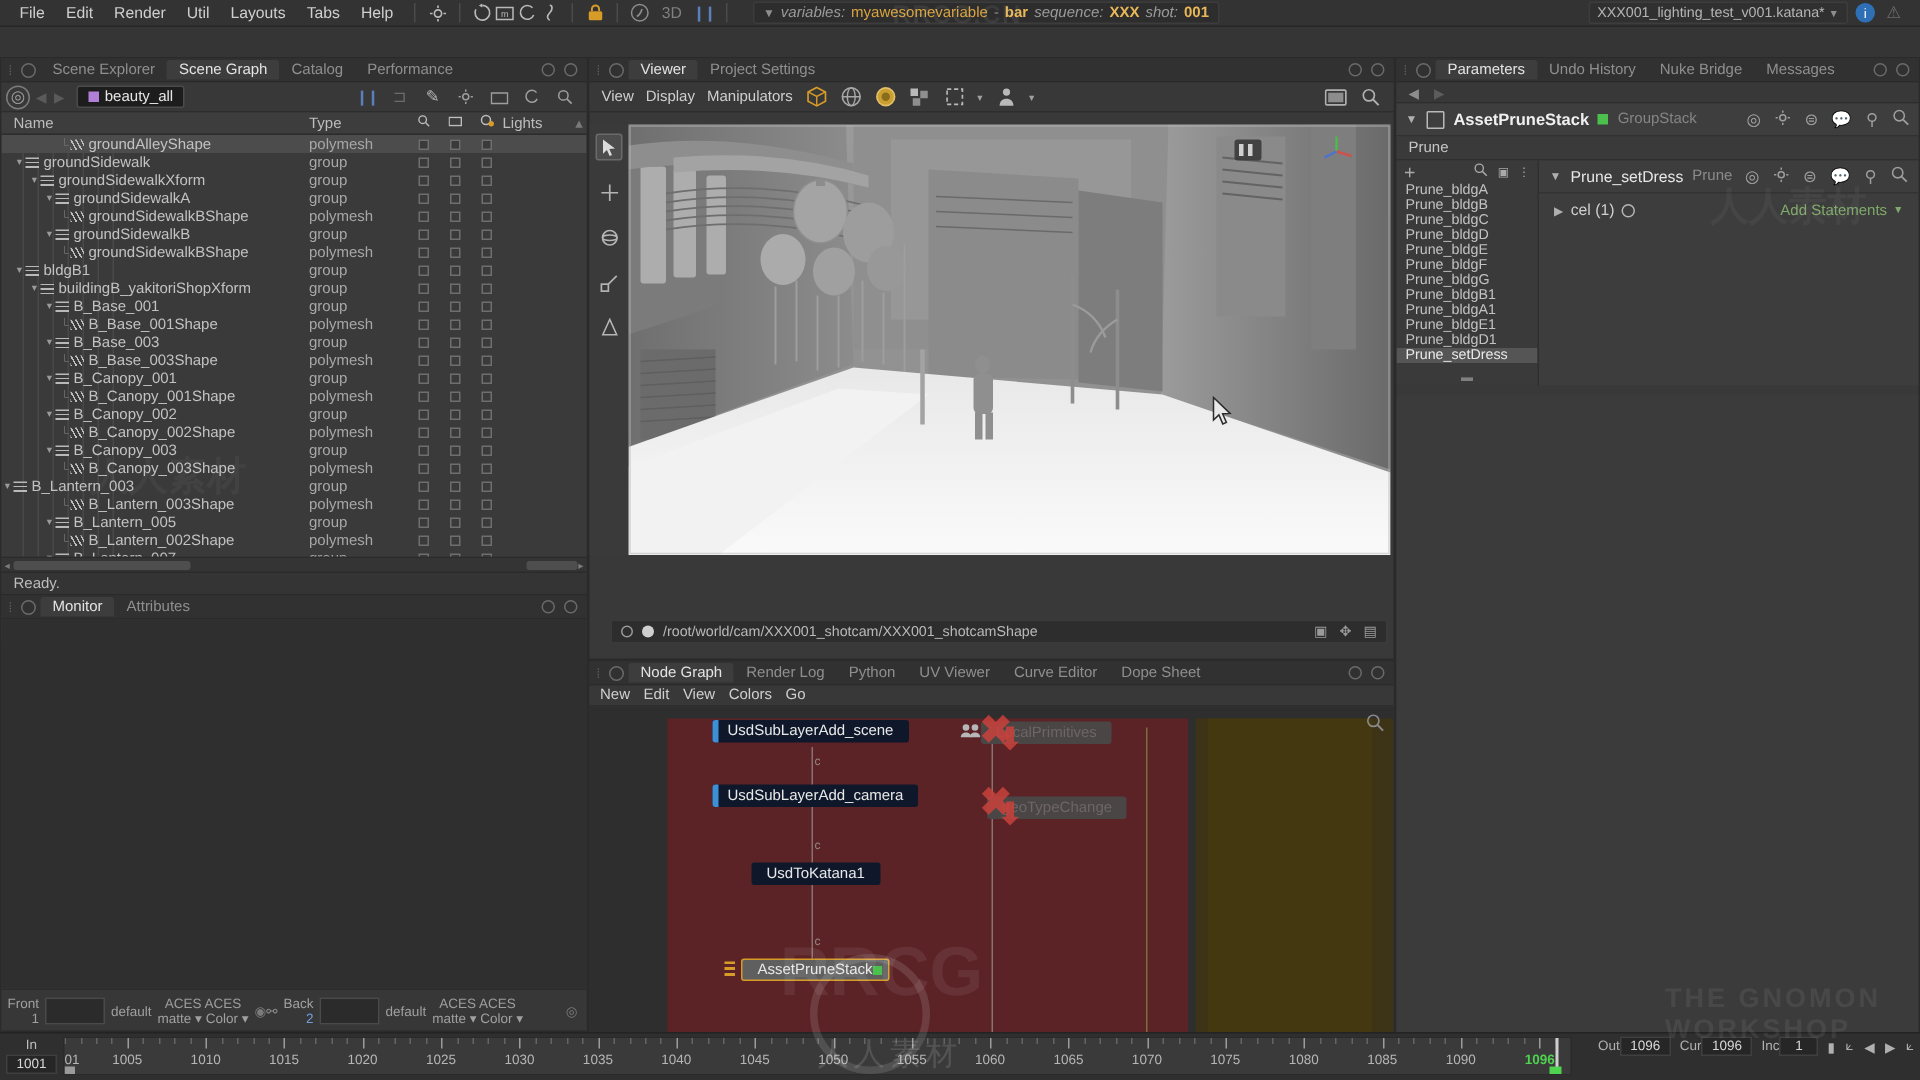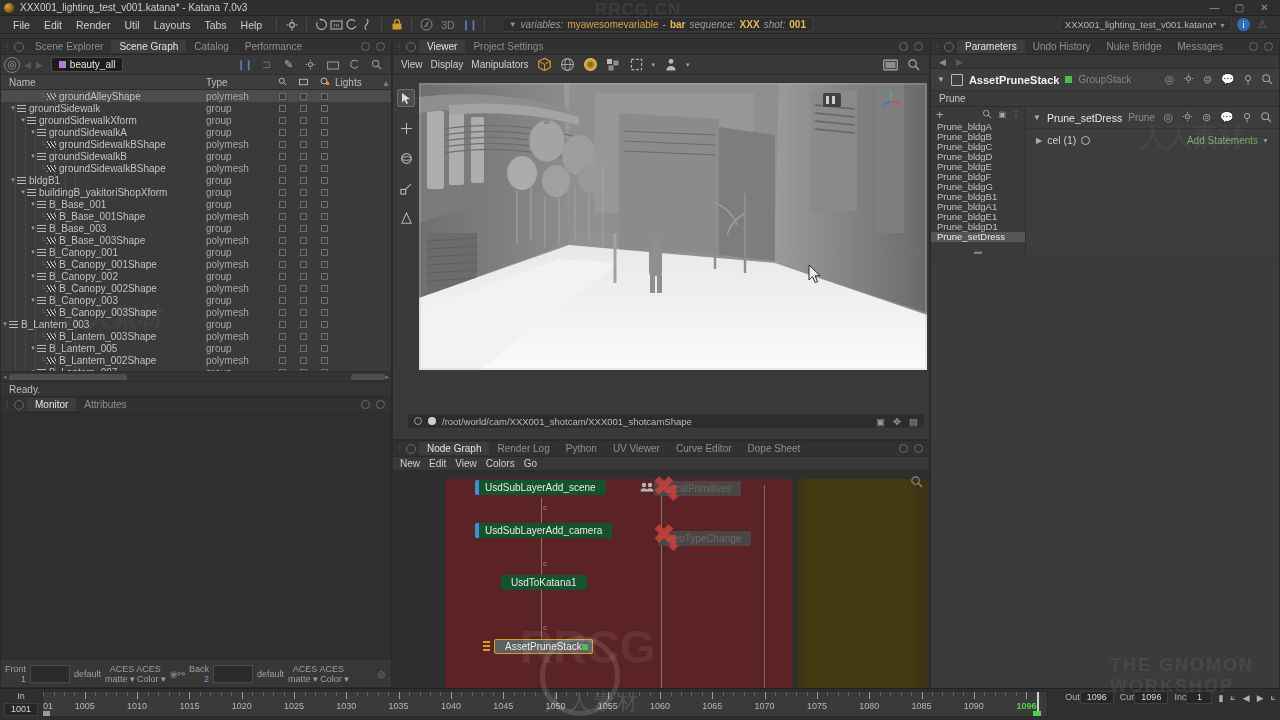--- a/index.html
+++ b/index.html
@@ -127,21 +127,21 @@
 
   
   #nodeGraphPane{left:392px;top:402px;width:538px;height:280px;}
   .ng-menubar{height:14px;background:#383838;display:flex;align-items:center;gap:9px;padding:0 7px;
               font-size:10px;color:#cfcfcf;border-bottom:1px solid #2d2d2d;}
   .ng-canvas{position:absolute;left:0;right:0;top:30px;bottom:0;background:#2e2e2e;overflow:hidden;}
   .ng-red{position:absolute;left:52px;top:8px;width:347px;bottom:10px;background:#5b2326;}
   .ng-olive{position:absolute;left:404px;top:8px;width:132px;bottom:10px;background:#3d3317;}
   .ng-olive-in{position:absolute;left:8px;top:0;right:14px;bottom:0;background:#43380f;}
   .node{position:absolute;height:15px;border-radius:2px;display:flex;align-items:center;justify-content:center;
-         font-size:10px;color:#e8e8e8;background:#14532d;padding:0 10px;white-space:nowrap;}
+         font-size:10px;color:#e8e8e8;background:#0f172a;padding:0 10px;white-space:nowrap;}
   .node .tag{position:absolute;left:0;top:0;bottom:0;width:4px;background:#3d8fd6;border-radius:2px 0 0 2px;}
   .node.dim{background:#4a4646;color:#6e6565;}
   .node.sel{border:1px solid #d79b28;background:#5f5f5f;}
   .node .gsq{position:absolute;right:4px;width:6px;height:6px;background:#4cc04c;}
   .node .stack{position:absolute;left:-12px;width:7px;height:11px;
       background:repeating-linear-gradient(180deg,#d79b28 0 2px,transparent 2px 4px);}
   .edge{position:absolute;width:1px;background:#8a7070;}
   .edge-lbl{position:absolute;font-size:8px;color:#9a8585;}
   .redx{position:absolute;color:#c9413c;font-size:26px;font-weight:bold;line-height:1;opacity:.85;}
   .ng-search{position:absolute;right:6px;top:4px;color:#8a8a8a;}
@@ -207,30 +207,20 @@
   .wm-ch{position:absolute;left:545px;top:688px;font-size:21px;color:rgba(255,255,255,.13);letter-spacing:3px;}
   .wm-side{position:absolute;color:rgba(255,255,255,.045);font-size:26px;font-weight:bold;}
 
   .cursor{position:absolute;left:808px;top:264px;width:14px;height:20px;pointer-events:none;}
 </style>
 </head>
 <body>
 
 <div class="app">
 
-  <div class="titlebar">
-    <div class="tb-logo"></div>
-    <div class="tb-title">XXX001_lighting_test_v001.katana* - Katana 7.0v3</div>
-    <div class="tb-spacer"></div>
-    <div class="tb-btns">
-      <div class="tb-btn">—</div>
-      <div class="tb-btn">▢</div>
-      <div class="tb-btn">✕</div>
-    </div>
-  </div>
 
   <div class="menubar">
     <div class="menu-item">File</div>
     <div class="menu-item">Edit</div>
     <div class="menu-item">Render</div>
     <div class="menu-item">Util</div>
     <div class="menu-item">Layouts</div>
     <div class="menu-item">Tabs</div>
     <div class="menu-item">Help</div>
     <div class="menu-sep"></div>

